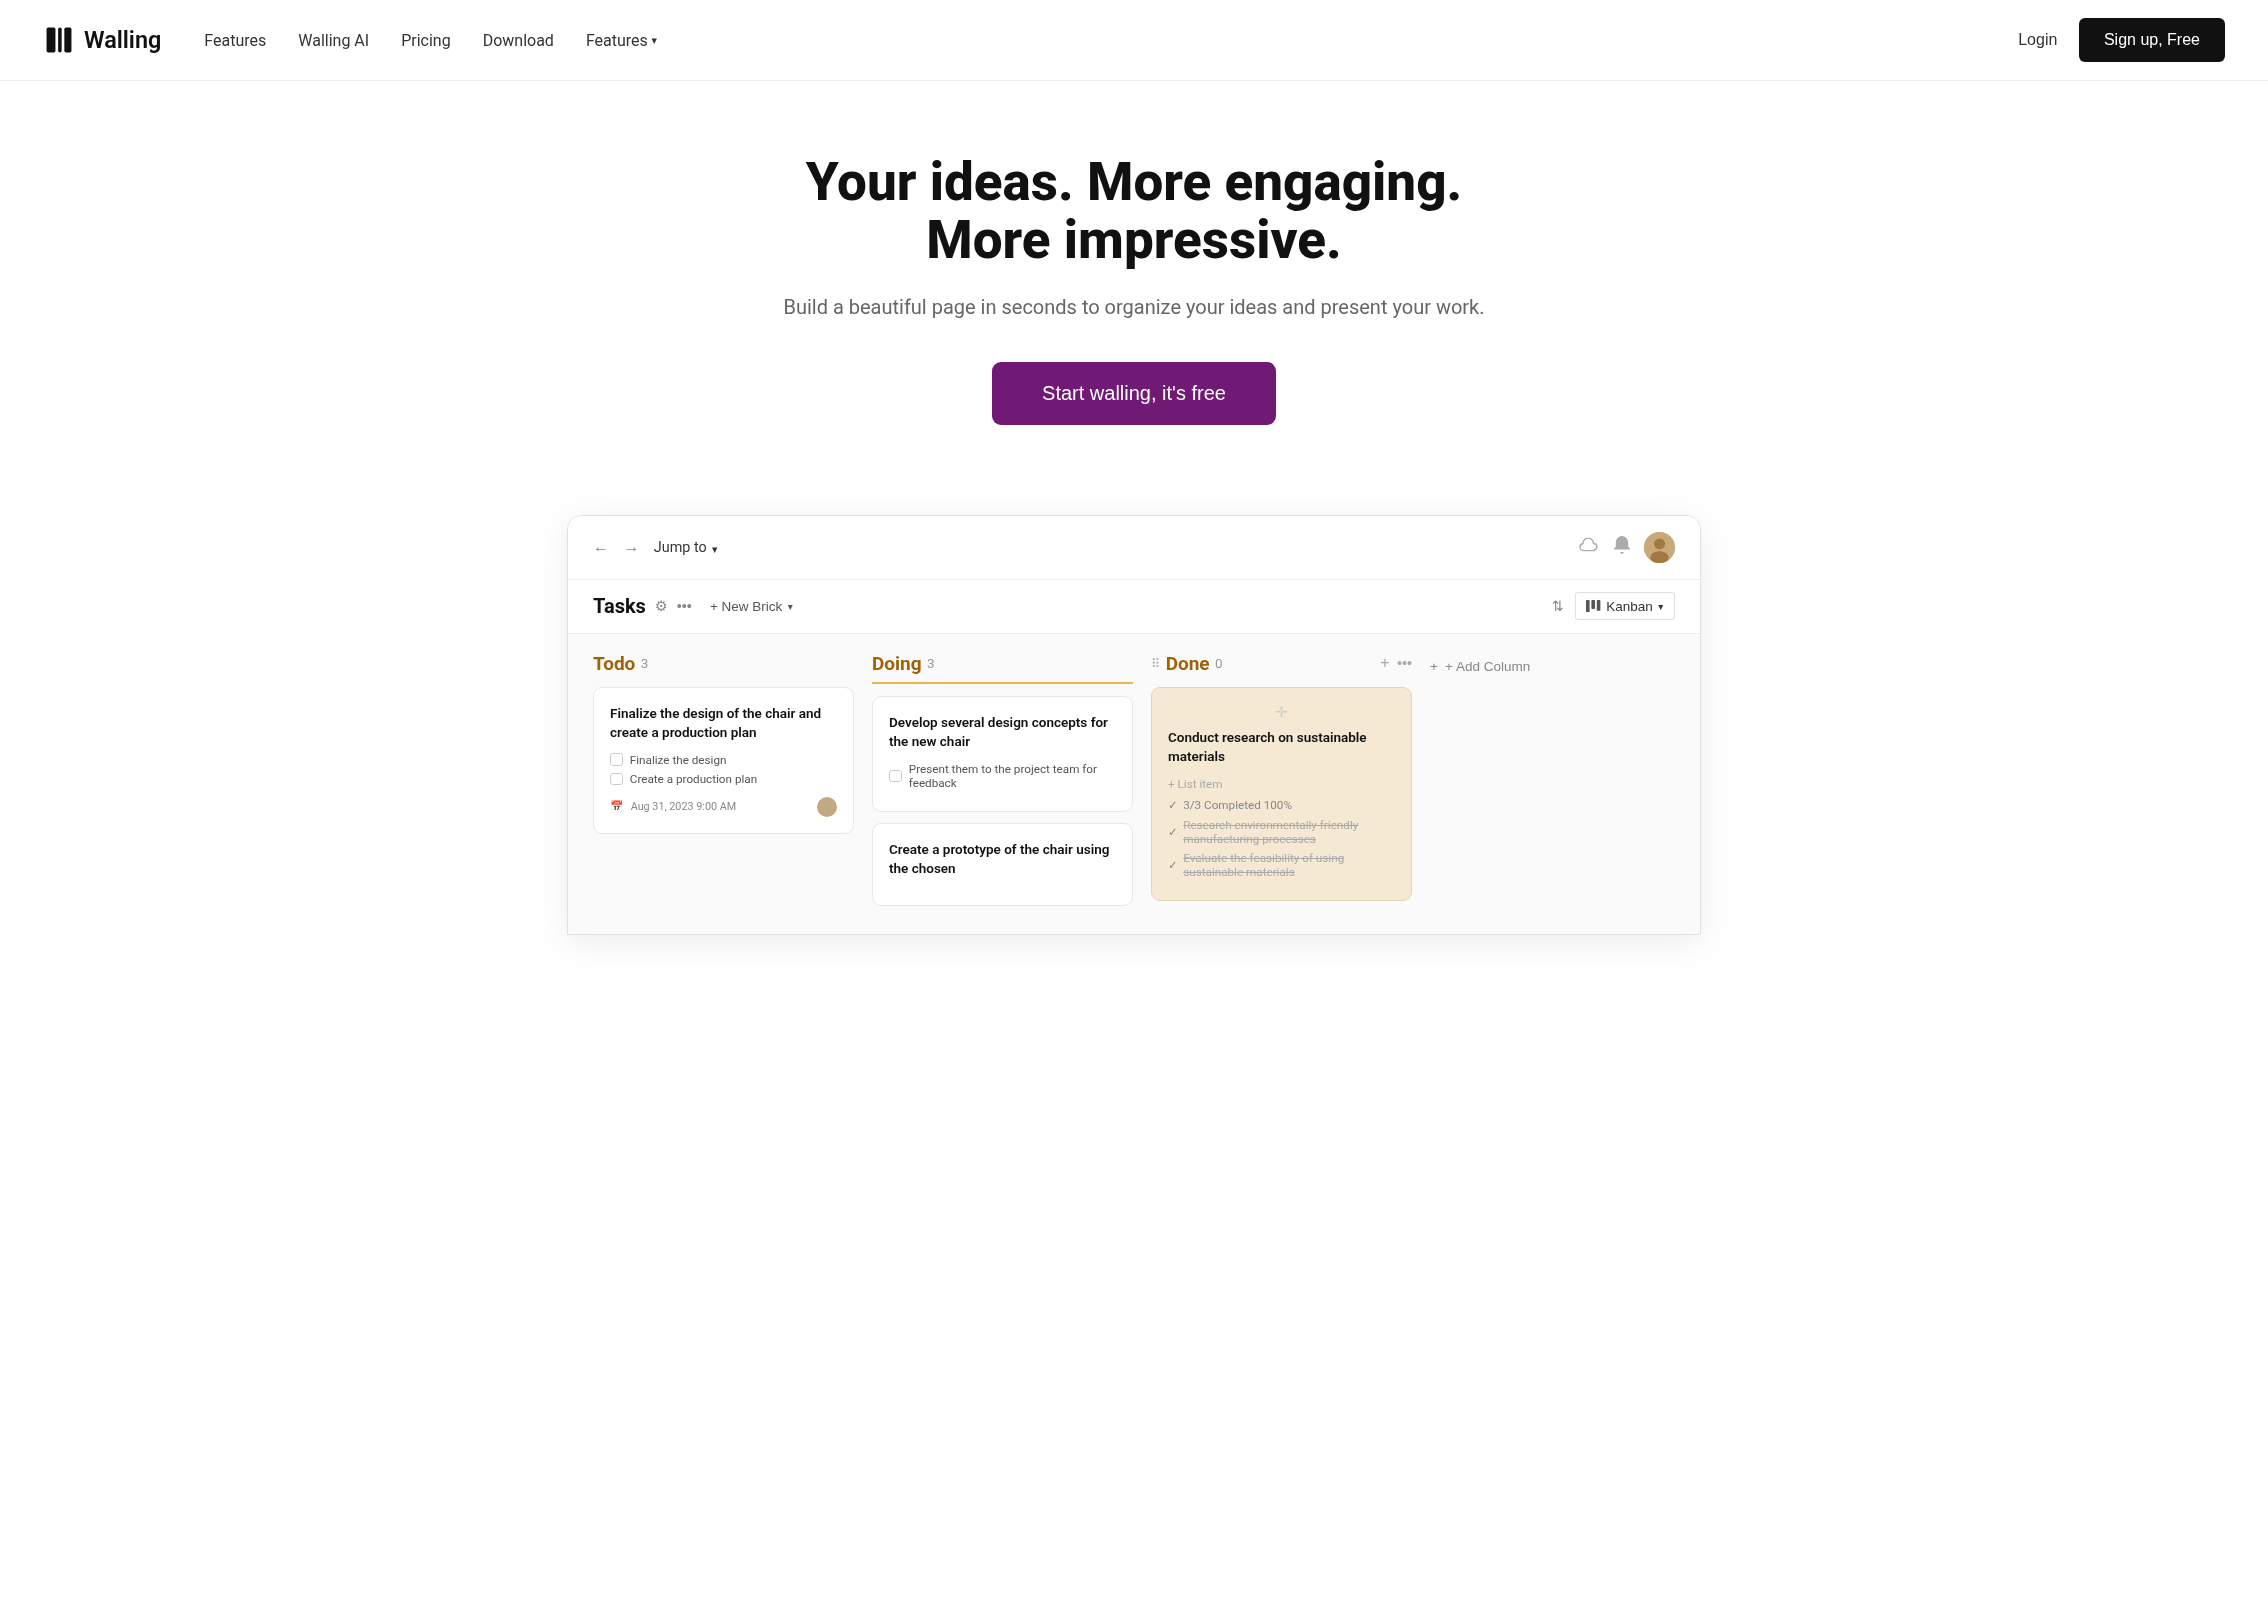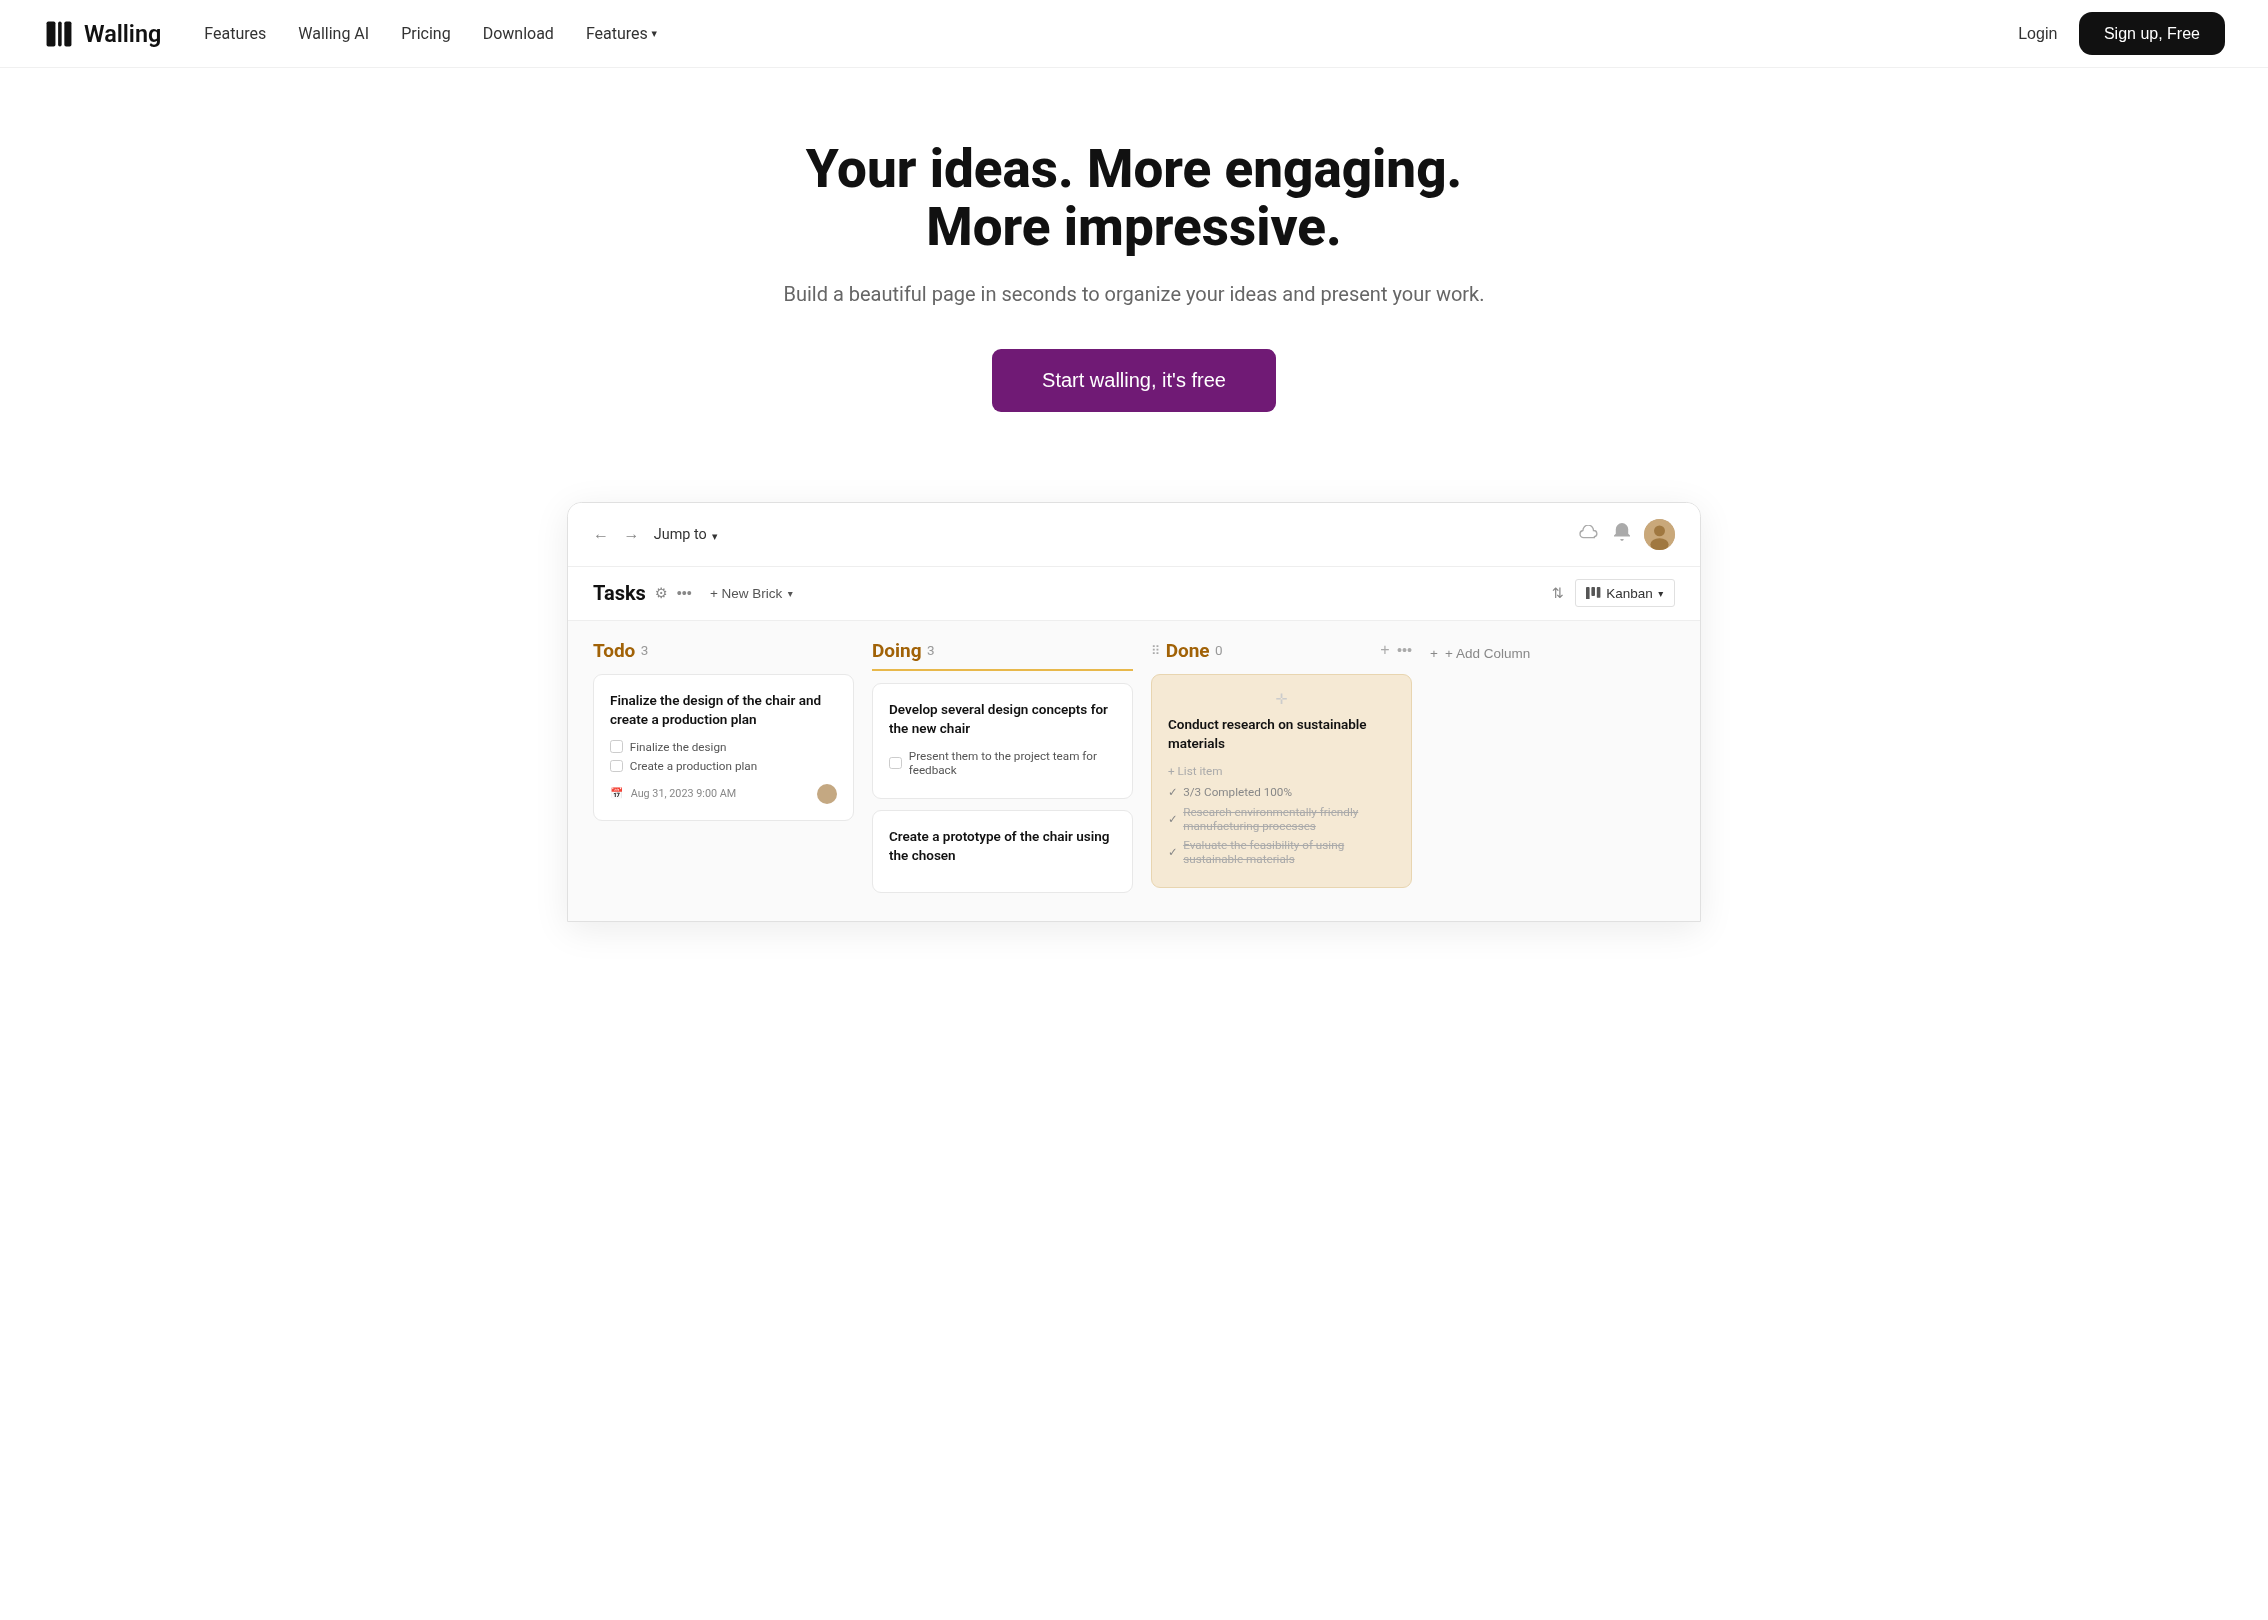--- a/index.html
+++ b/index.html
@@ -8,21 +8,21 @@
       background: #ffffff;
       color: #111111;
       min-height: 100vh;
     }
 
     
     nav {
       display: flex;
       align-items: center;
       padding: 8px 43px;
-      height: 68px;
+      height: 81px;
       border-bottom: 0.9px solid #f0f0f0;
       position: relative;
       z-index: 10;
     }
     .nav-logo {
       display: flex;
       align-items: center;
       gap: 9px;
       margin-right: 43px;
       text-decoration: none;
@@ -63,21 +63,21 @@
       background: none;
       border: none;
       cursor: pointer;
     }
     .btn-signup {
       font-size: 16px;
       color: #fff;
       background: #111;
       border: none;
       padding: 12.6px 25px;
-      border-radius: 13px;
+      border-radius: 6px;
       cursor: pointer;
       font-weight: 500;
     }
 
     
     .hero {
       text-align: center;
       padding: 72px 43px 54px;
     }
     .hero-title {

